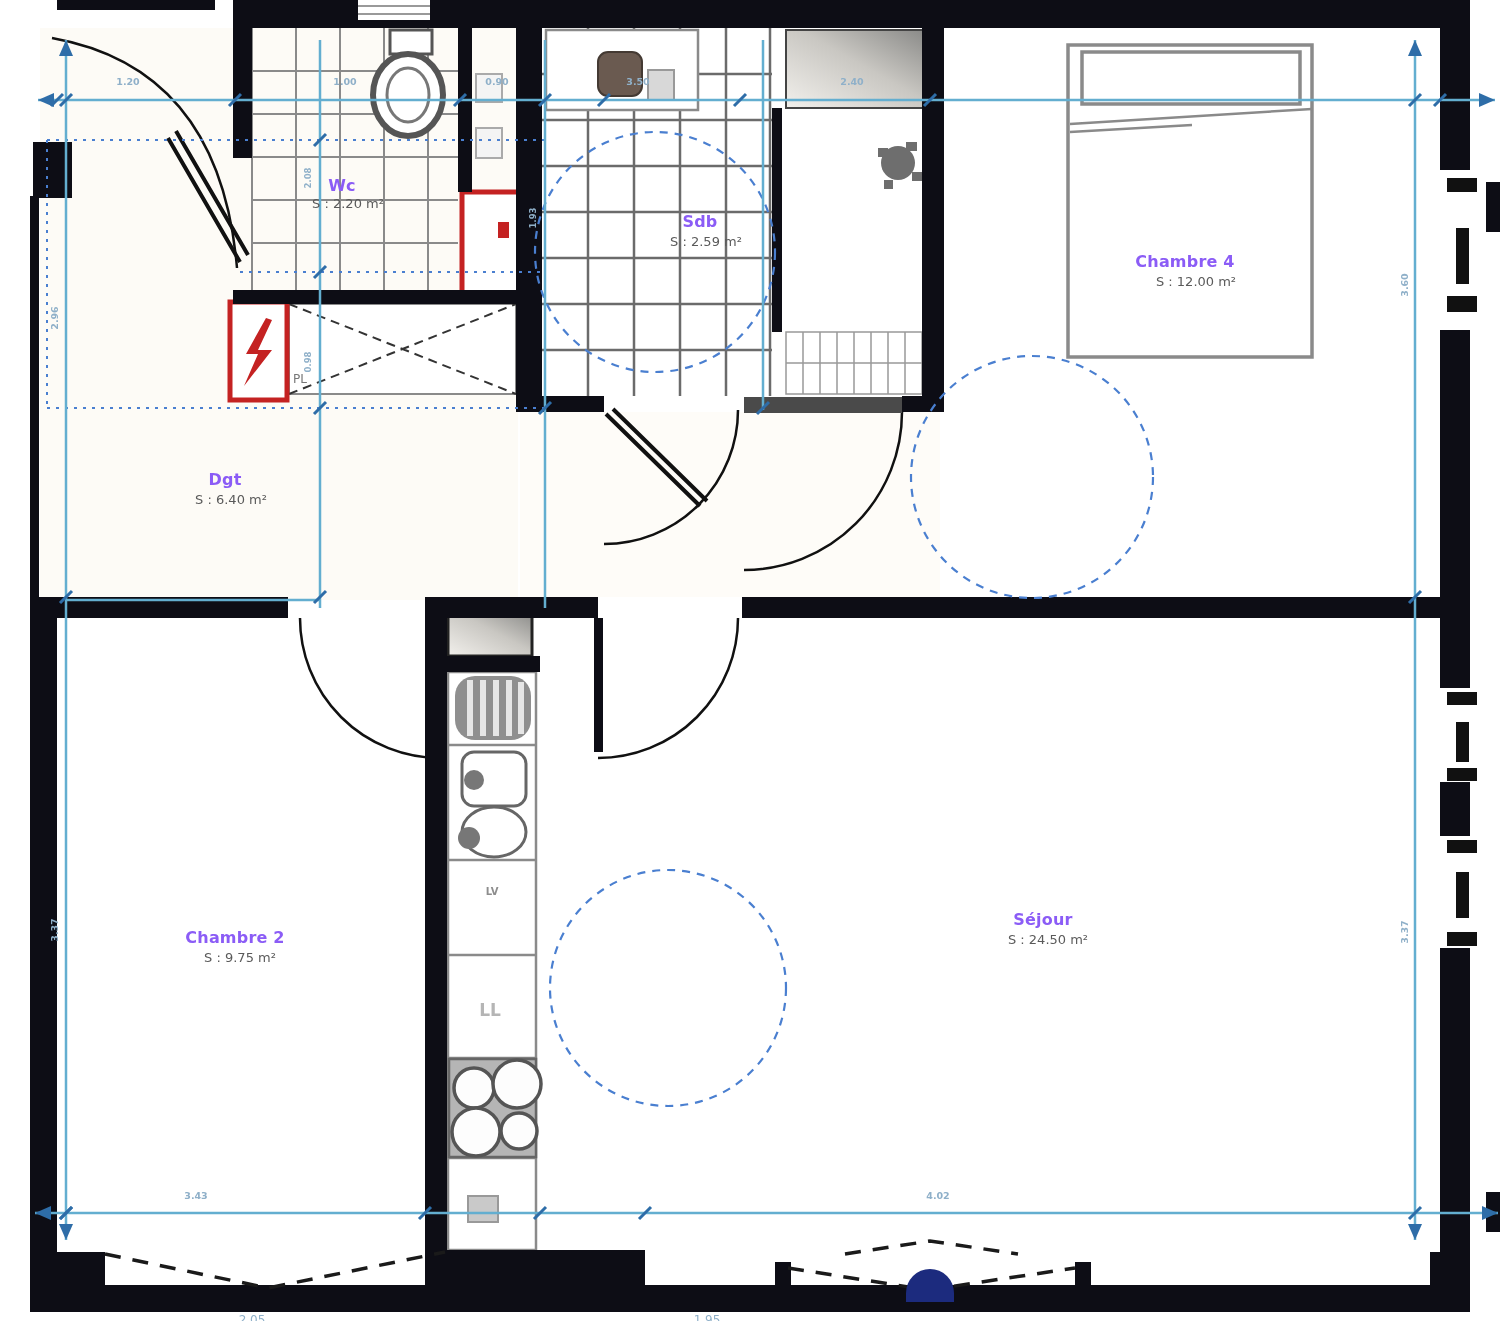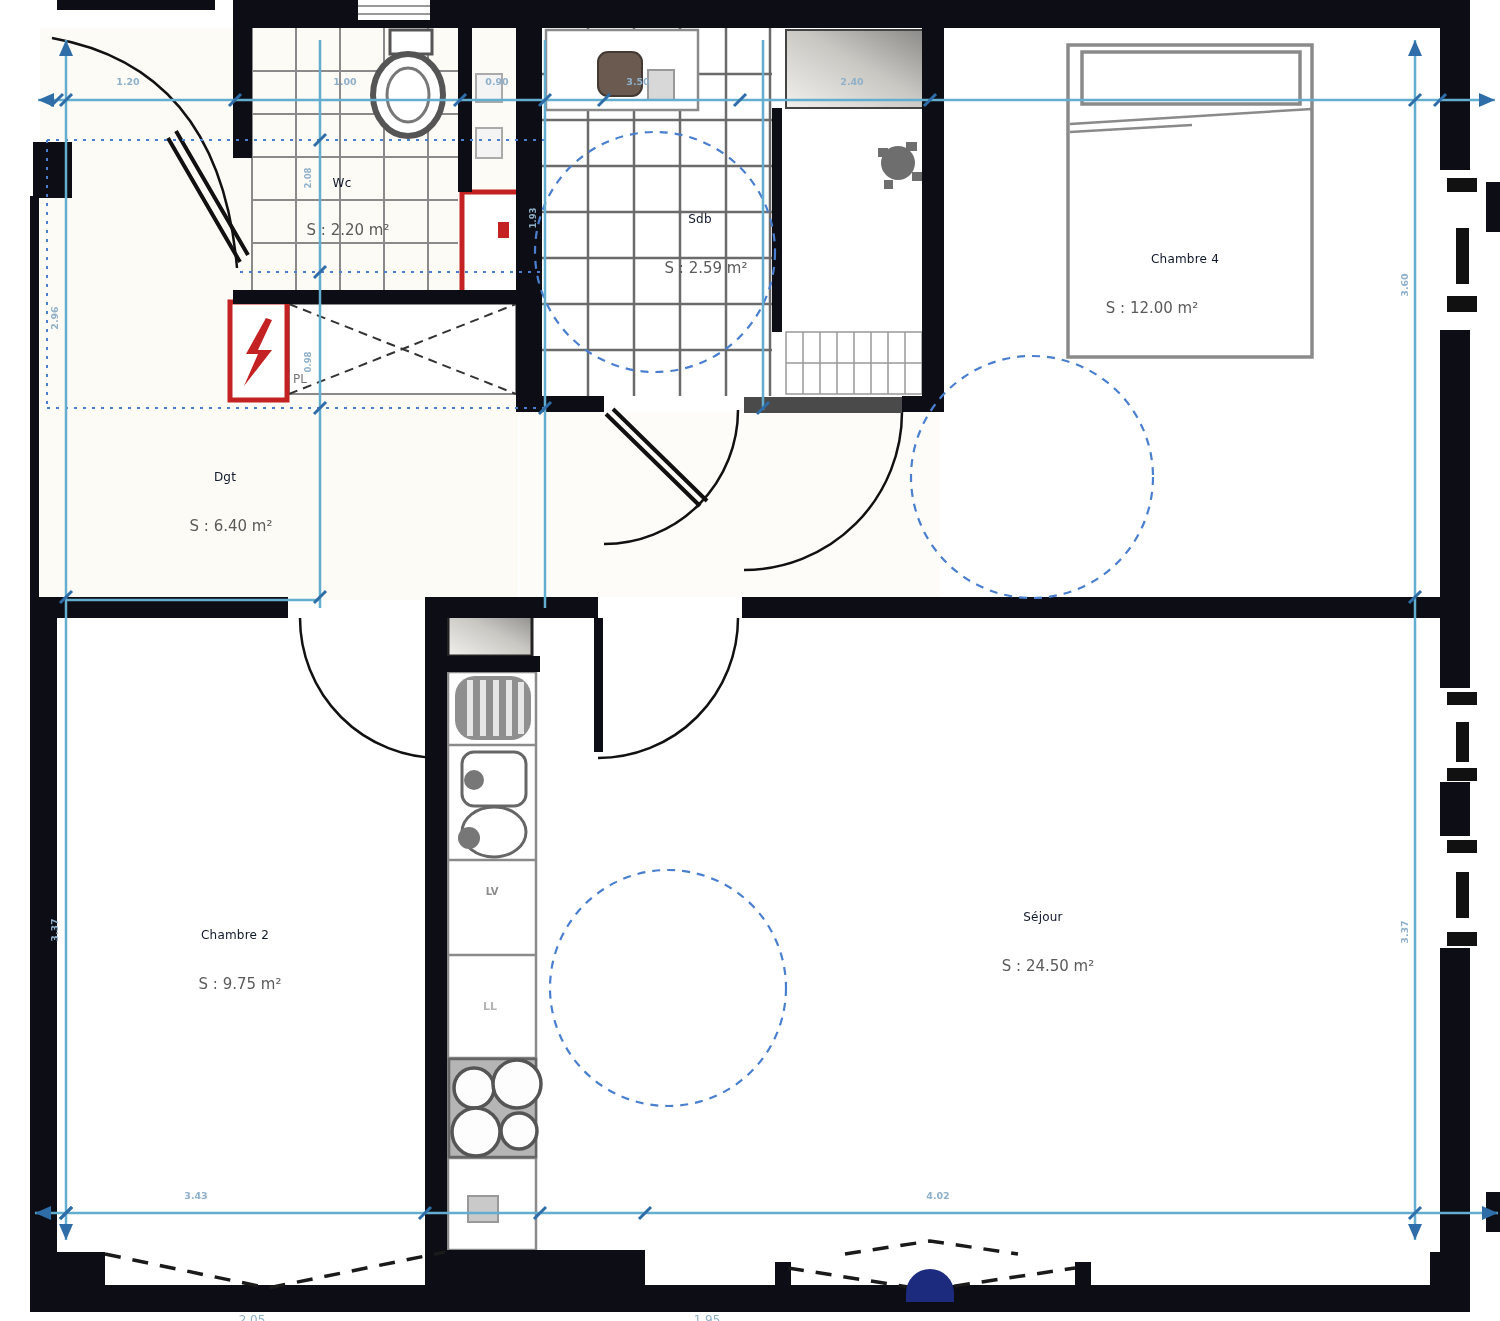--- a/index.html
+++ b/index.html
@@ -1,25 +1,25 @@
 <!DOCTYPE html>
 <html><head>
 <meta charset="utf-8">
 <style>
   html,body{margin:0;padding:0;background:#fff;}
   #plan{position:relative;width:1500px;height:1321px;background:#ffffff;overflow:hidden;
         font-family:"DejaVu Sans",sans-serif;}
   #plan svg{position:absolute;left:0;top:0;}
   .lbl{position:absolute;transform:translateX(-50%);white-space:nowrap;text-align:center;}
-  .room-name{font-size:12px;font-weight:normal;color:#0f172a;letter-spacing:.2px;}
-  .room-area{font-size:15px;color:#5a5a5a;margin-top:25px;}
+  .room-name{font-size:16px;font-weight:bold;color:#8b5cf6;letter-spacing:.2px;}
+  .room-area{font-size:13px;color:#5a5a5a;}
   .dim{font-size:9.5px;color:#8fb0c9;font-weight:bold;}
   .dim.rot{transform:translate(-50%,-50%) rotate(-90deg);}
   .appl{font-size:10px;font-weight:bold;color:#8d8d8d;}
-  .appl.faint{color:#b5b5b5;font-size:11px;}
+  .appl.faint{color:#b5b5b5;font-size:17px;}
   .tiny{font-size:12px;color:#8fb0c9;}
 </style>
 </head>
 <body>
 
 <div id="plan">
 <svg width="1500" height="1321" viewBox="0 0 1500 1321">
   <defs>
     <linearGradient id="sill" x1="0" y1="1" x2="1" y2="0">
       <stop offset="0" stop-color="#f2f0ec"></stop>
@@ -223,21 +223,21 @@
   </g>
 </svg>
 
 <div class="lbl room-name" style="left:342px;top:176px">Wc</div>
 <div class="lbl room-area" style="left:348px;top:196px">S : 2.20 m²</div>
 <div class="lbl room-name" style="left:700px;top:212px">Sdb</div>
 <div class="lbl room-area" style="left:706px;top:234px">S : 2.59 m²</div>
 <div class="lbl room-name" style="left:225px;top:470px">Dgt</div>
 <div class="lbl room-area" style="left:231px;top:492px">S : 6.40 m²</div>
 <div class="lbl room-name" style="left:1185px;top:252px">Chambre 4</div>
-<div class="lbl room-area" style="left:1152px;top:274px">S : 12.00 m²</div>
+<div class="lbl room-area" style="left:1196px;top:274px">S : 12.00 m²</div>
 <div class="lbl room-name" style="left:235px;top:928px">Chambre 2</div>
 <div class="lbl room-area" style="left:240px;top:950px">S : 9.75 m²</div>
 <div class="lbl room-name" style="left:1043px;top:910px">Séjour</div>
 <div class="lbl room-area" style="left:1048px;top:932px">S : 24.50 m²</div>
 
 <div class="lbl appl" style="left:492px;top:886px">LV</div>
 <div class="lbl appl faint" style="left:490px;top:1000px">LL</div>
 <div class="lbl tiny" style="left:300px;top:372px;color:#777">PL</div>
 
 <div class="lbl dim" style="left:128px;top:76px">1.20</div>

